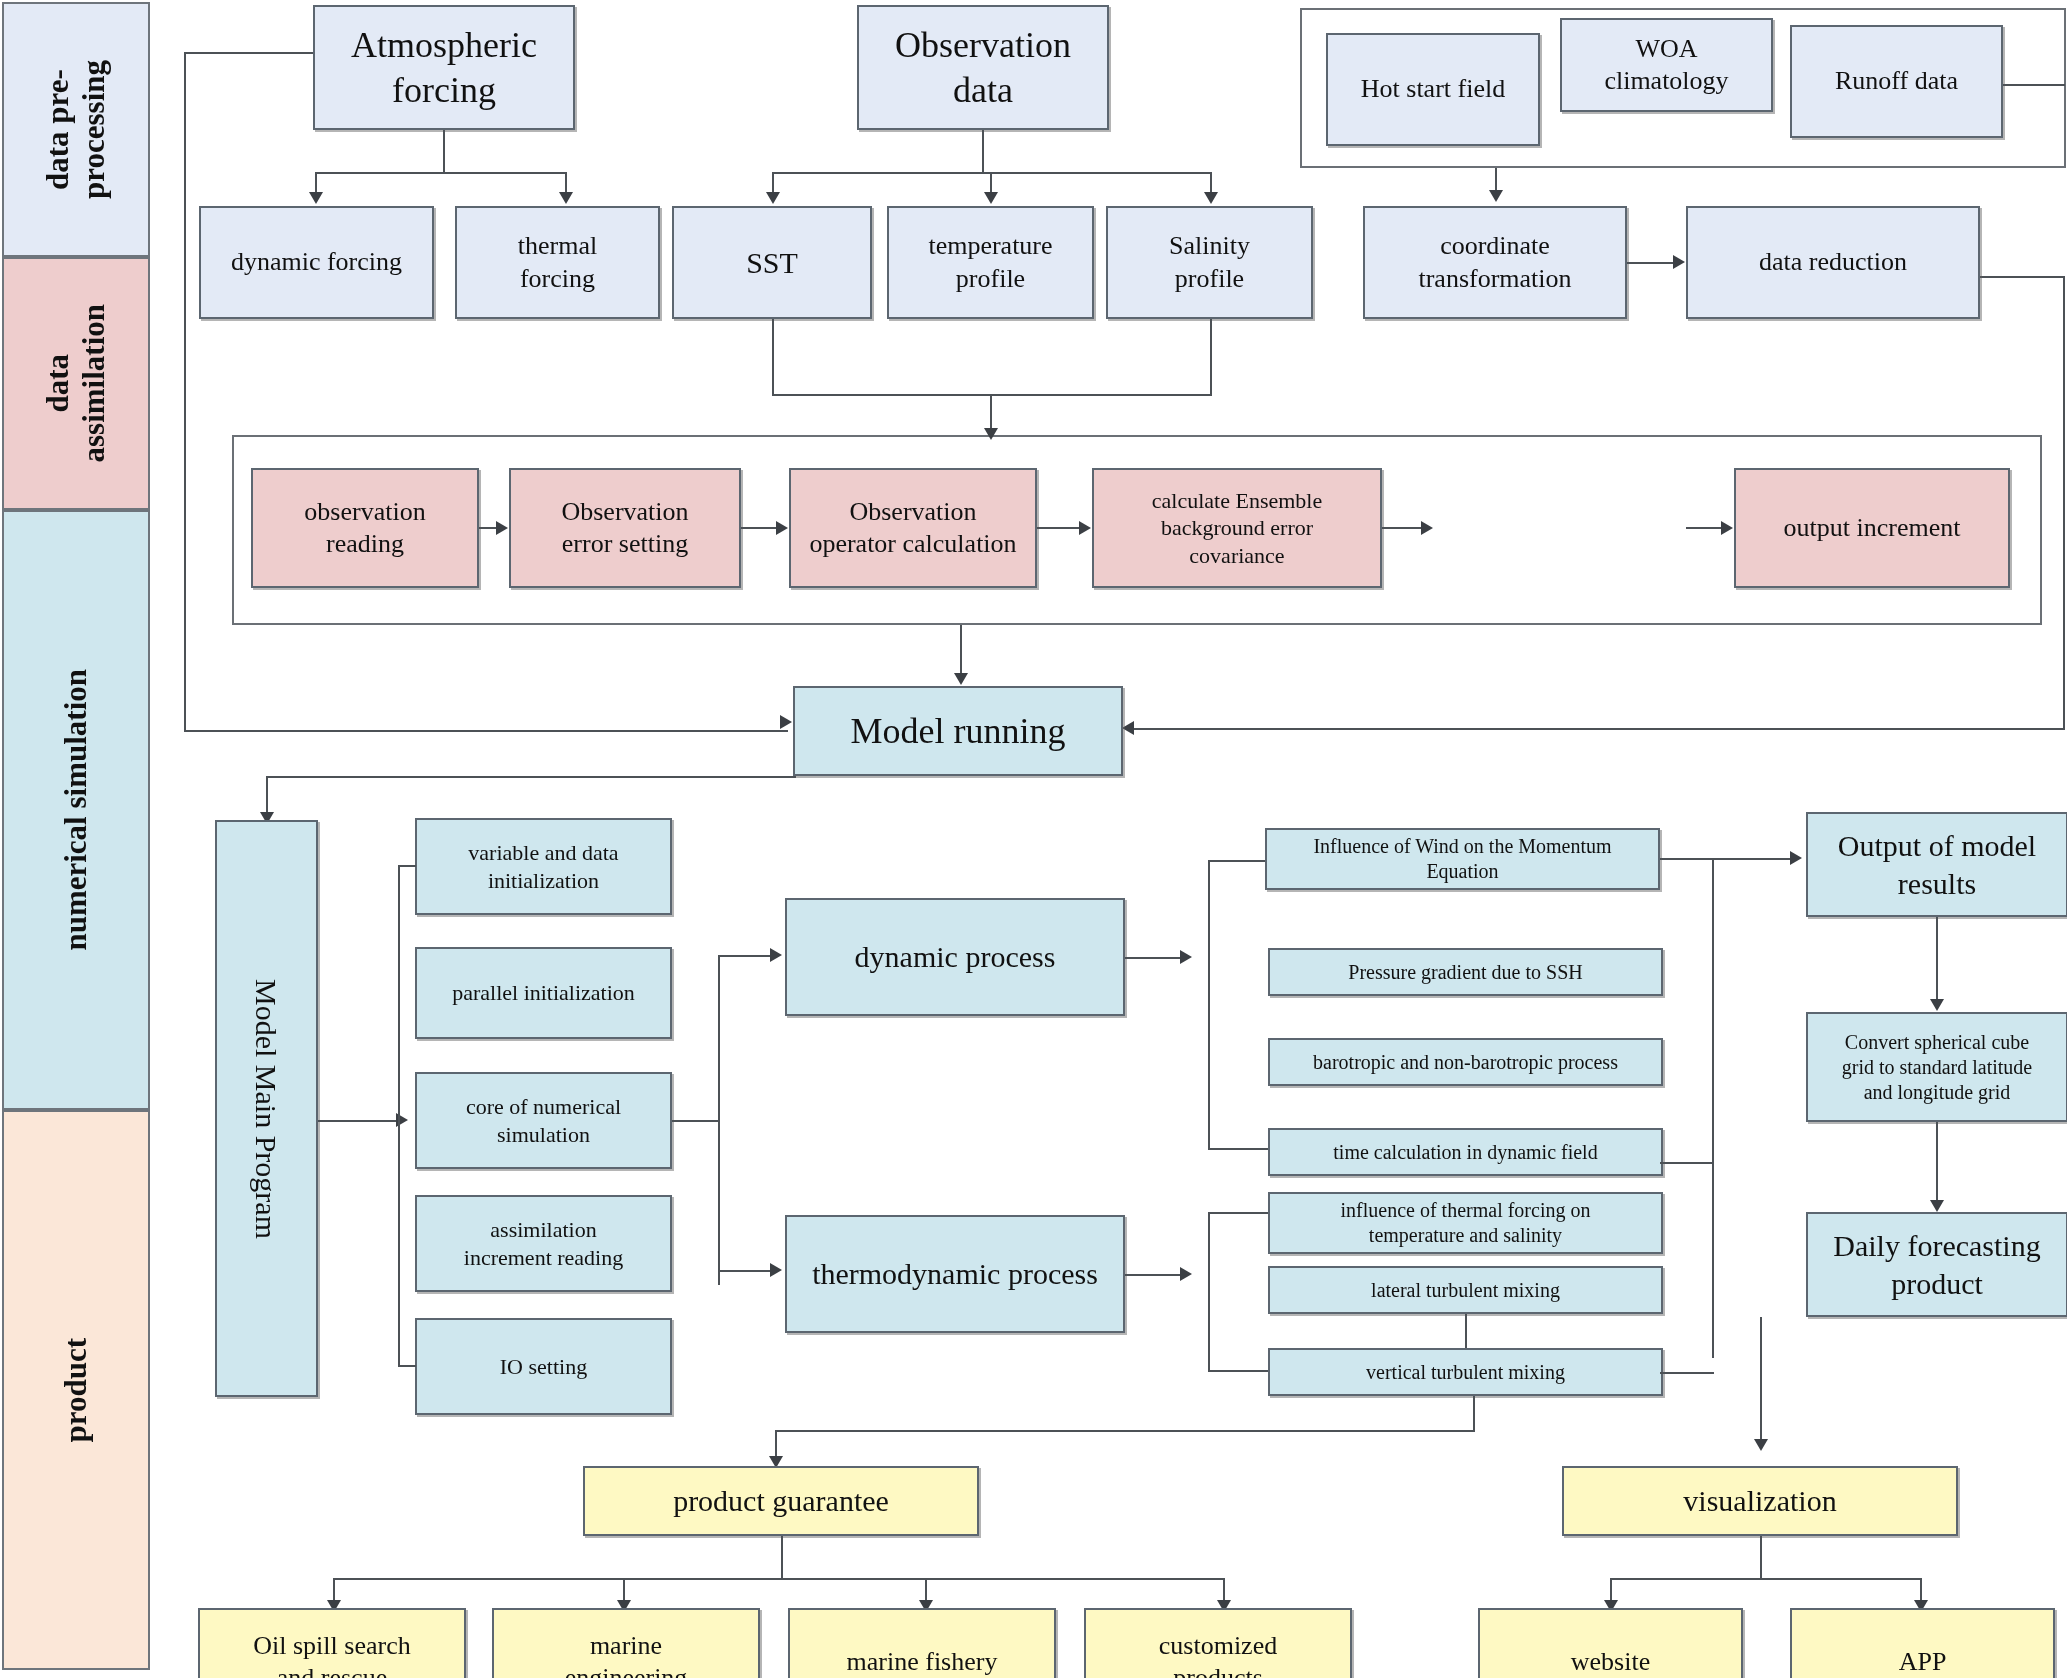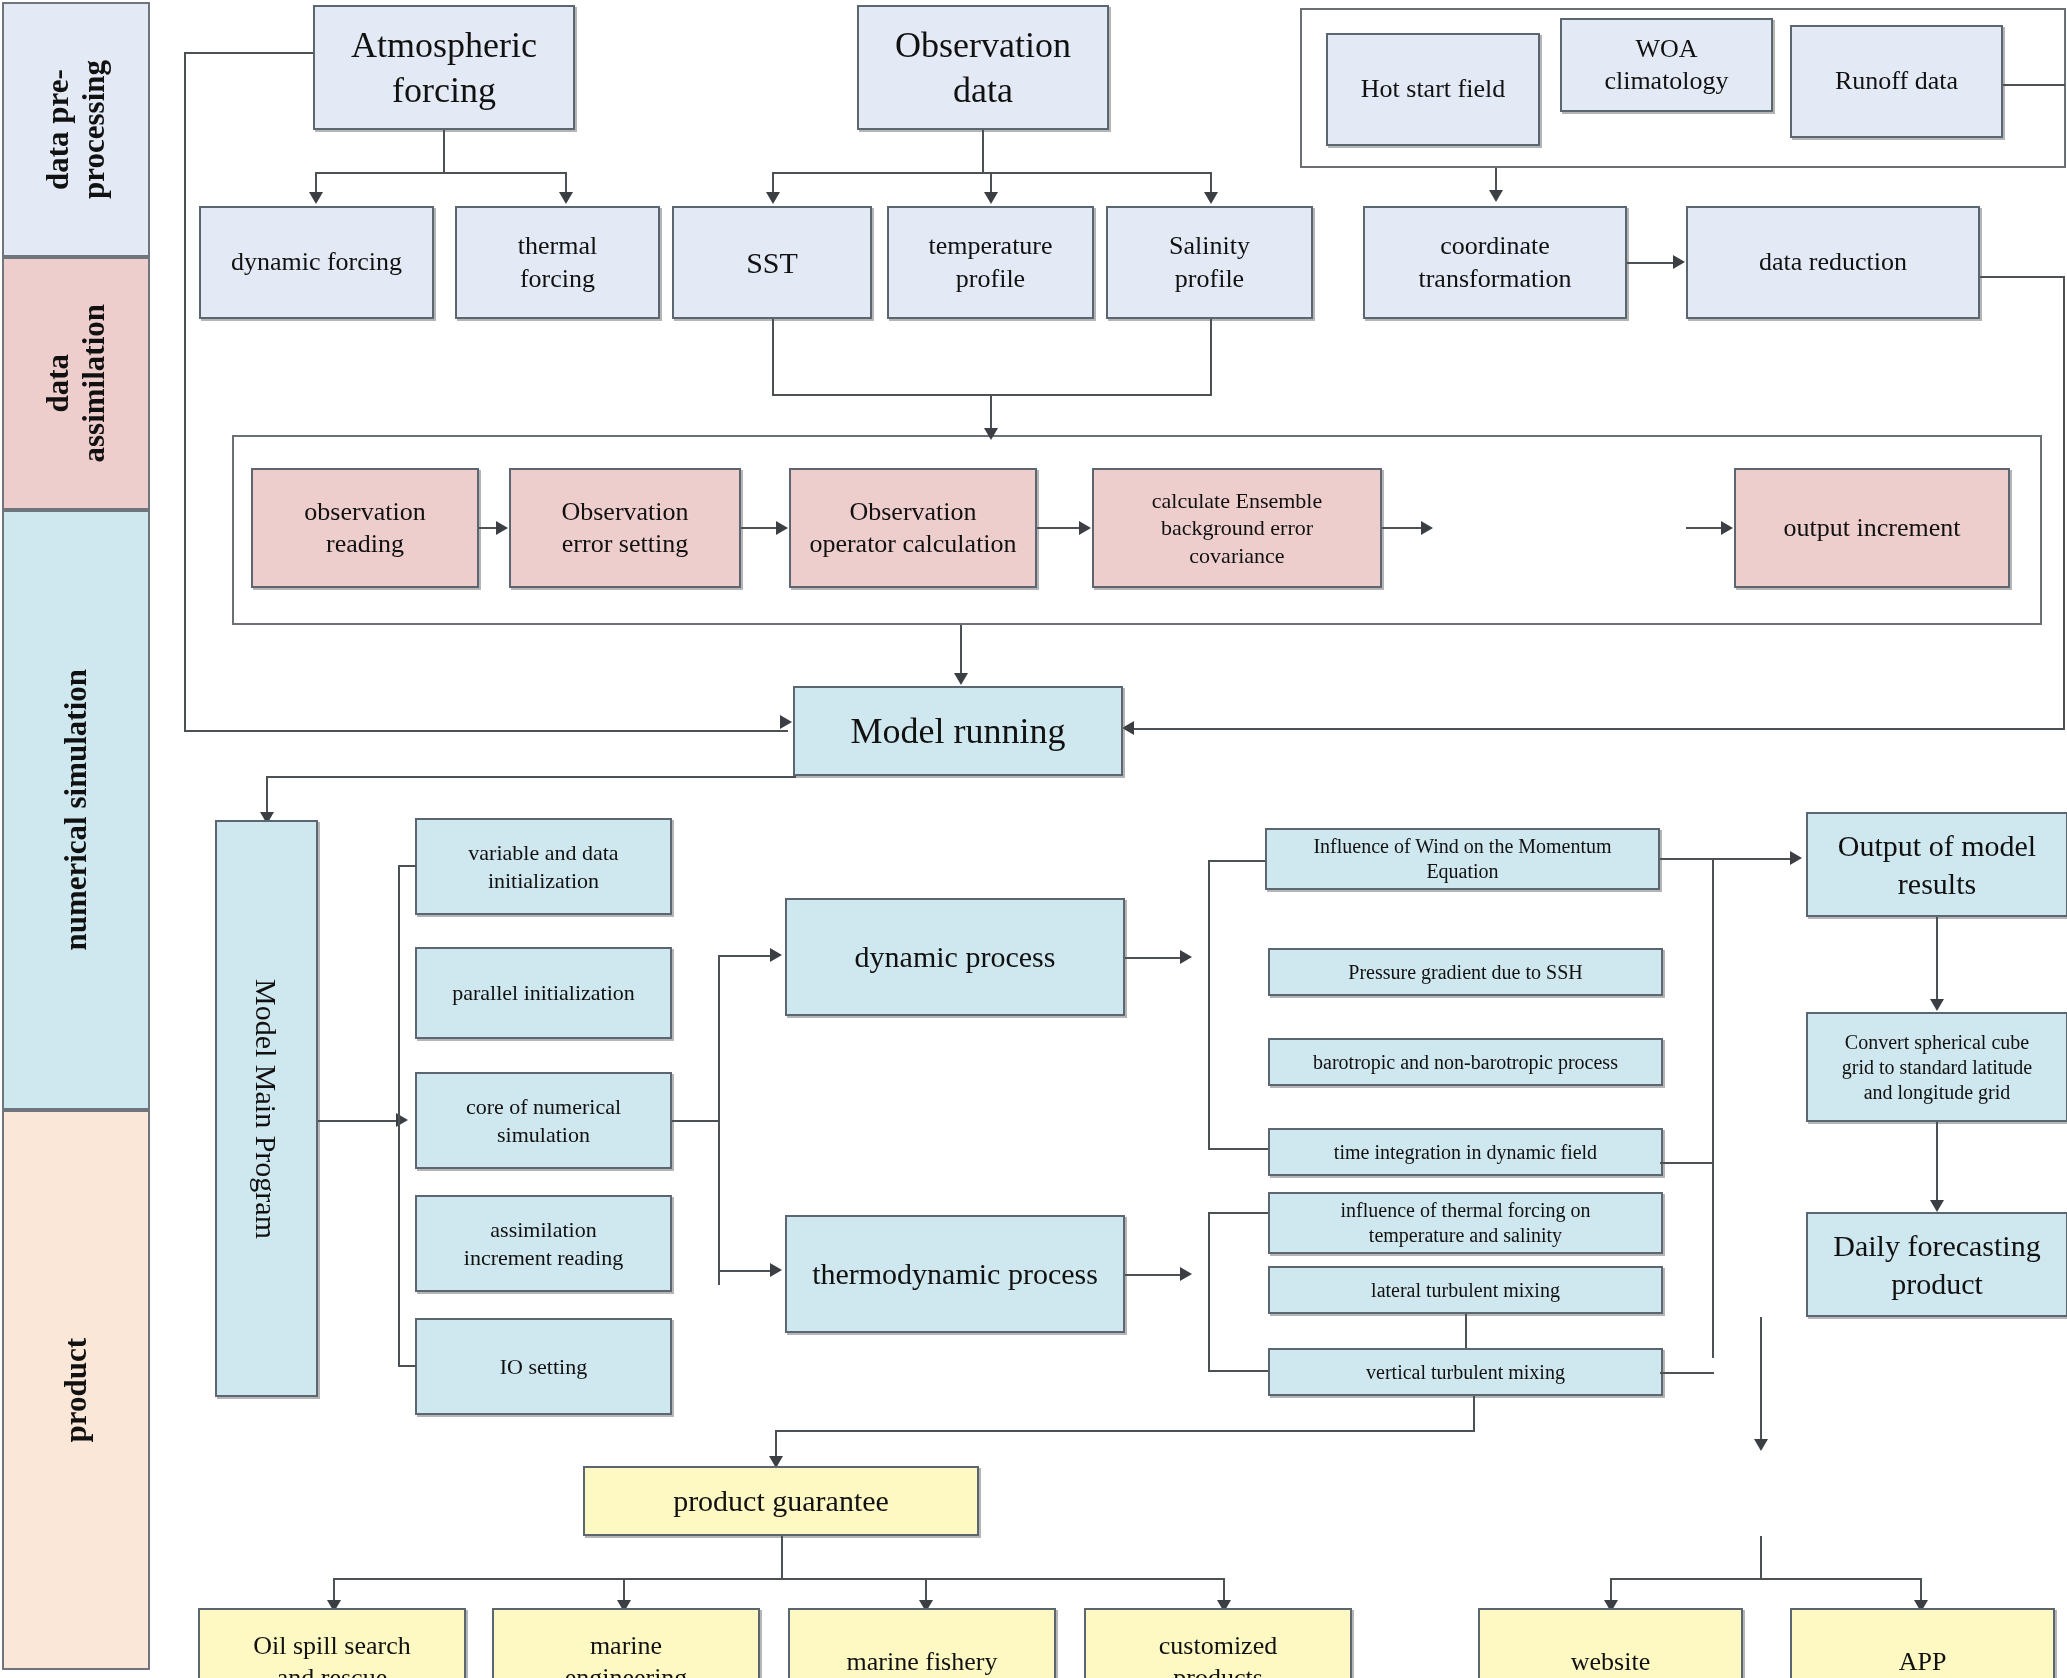--- a/index.html
+++ b/index.html
@@ -296,21 +296,21 @@
     <span style="white-space:pre-line;">Influence of Wind on the Momentum
 Equation</span>
   </div>
   <div class="box cyan fs-xs" style="left:1268px;top:948px;width:395px;height:48px;">
     <span>Pressure gradient due to SSH</span>
   </div>
   <div class="box cyan fs-xs" style="left:1268px;top:1038px;width:395px;height:48px;">
     <span>barotropic and non-barotropic process</span>
   </div>
   <div class="box cyan fs-xs" style="left:1268px;top:1128px;width:395px;height:48px;">
-    <span>time integration in dynamic field</span>
+    <span>time calculation in dynamic field</span>
   </div>
   <div class="box cyan fs-xs" style="left:1268px;top:1192px;width:395px;height:62px;">
     <span style="white-space:pre-line;">influence of thermal forcing on
 temperature and salinity</span>
   </div>
   <div class="box cyan fs-xs" style="left:1268px;top:1266px;width:395px;height:48px;">
     <span>lateral turbulent mixing</span>
   </div>
   <div class="box cyan fs-xs" style="left:1268px;top:1348px;width:395px;height:48px;">
     <span>vertical turbulent mixing</span>
@@ -347,20 +347,23 @@
   <div class="ln lnv" style="left:1760px;top:1317px;height:126px;"></div>
   <div class="ar ar-d" style="left:1754px;top:1439px;"></div>
 
   <div class="ln lnh" style="left:775px;top:1430px;width:700px;"></div>
   <div class="ln lnv" style="left:775px;top:1430px;height:30px;"></div>
   <div class="ar ar-d" style="left:769px;top:1456px;"></div>
   <div class="ln lnv" style="left:1473px;top:1396px;height:34px;"></div>
 
   <div class="box peach fs-lg" style="left:583px;top:1466px;width:396px;height:70px;">
     <span>product guarantee</span>
+  </div>
+  <div class="box peach fs-lg" style="left:1562px;top:1466px;width:396px;height:70px;">
+    <span>visualization</span>
   </div>
 
   <div class="ln lnv" style="left:781px;top:1536px;height:42px;"></div>
   <div class="ln lnh" style="left:333px;top:1578px;width:890px;"></div>
   <div class="ln lnv" style="left:333px;top:1578px;height:24px;"></div>
   <div class="ar ar-d" style="left:327px;top:1600px;"></div>
   <div class="ln lnv" style="left:623px;top:1578px;height:24px;"></div>
   <div class="ar ar-d" style="left:617px;top:1600px;"></div>
   <div class="ln lnv" style="left:925px;top:1578px;height:24px;"></div>
   <div class="ar ar-d" style="left:919px;top:1600px;"></div>

